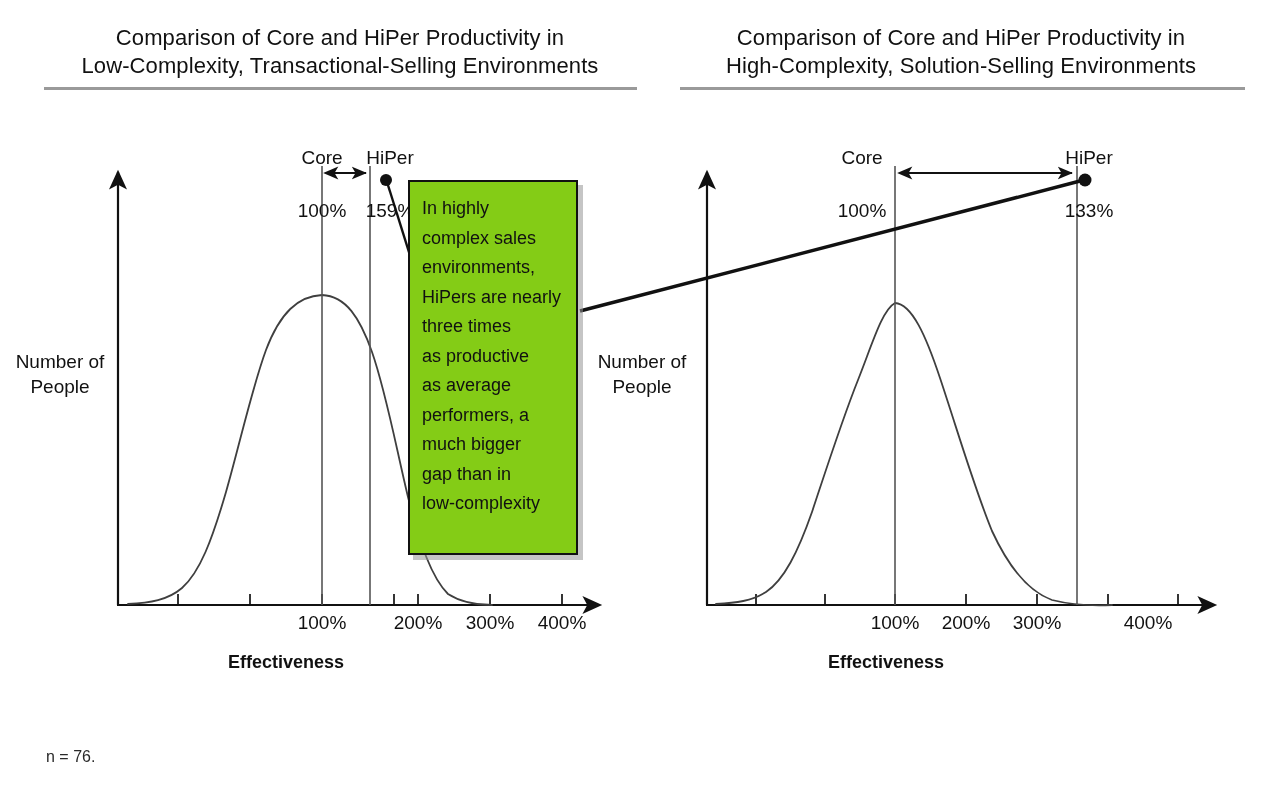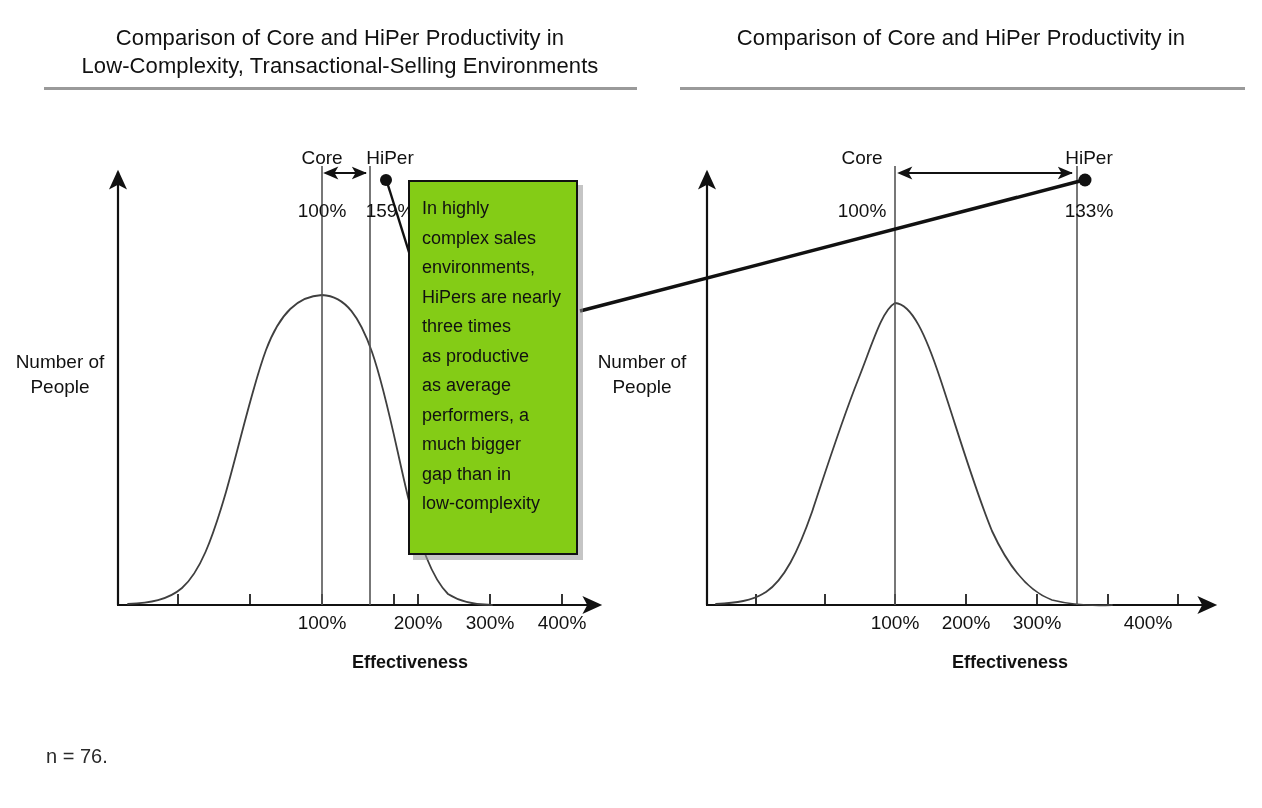--- a/index.html
+++ b/index.html
@@ -47,21 +47,21 @@
     font-size: 19px;
     line-height: 25px;
     color: #111111;
   }
   #ylabel-left  { left: -4px;  top: 349px; width: 128px; }
   #ylabel-right { left: 578px; top: 349px; width: 128px; }
   .ylabel-line { display: block; }
 
   .axis-x-label {
     position: absolute;
-    text-align: right;
+    text-align: left;
     font-size: 18px;
     font-weight: 700;
     color: #111111;
   }
   #xlabel-left  { left: 228px; top: 652px; width: 240px; }
   #xlabel-right { left: 828px; top: 652px; width: 240px; }
 
   .tick-label {
     position: absolute;
     text-align: center;
@@ -93,21 +93,21 @@
     padding: 12px 10px 8px 12px;
     font-size: 18px;
     line-height: 29.5px;
     color: #111111;
     z-index: 5;
   }
   .callout-line { display: block; white-space: nowrap; }
 
   .footnote {
     position: absolute;
-    font-size: 20px;
+    font-size: 16px;
     line-height: 23px;
     color: #2a2a2a;
   }
   #note-n { left: 46px; top: 745px; }
   #note-source { left: 795px; top: 745px; }
   .src-row { display: block; white-space: nowrap; }
   .src-indent { padding-left: 52px; }
 </style>
 </head>
 <body>
@@ -199,20 +199,21 @@
       <circle cx="1085" cy="180" r="6.5" fill="#111111"></circle>
     </g>
   </svg>
 
   <div class="panel-title" id="title-left">
     <span class="title-line">Comparison of Core and HiPer Productivity in</span>
     <span class="title-line">Low-Complexity, Transactional-Selling Environments</span>
   </div>
   <div class="panel-title" id="title-right">
     <span class="title-line">Comparison of Core and HiPer Productivity in</span>
+    <span class="title-line">High-Complexity, Solution-Selling Environments</span>
   </div>
 
   <div class="axis-y-label" id="ylabel-left">
     <span class="ylabel-line">Number of</span>
     <span class="ylabel-line">People</span>
   </div>
   <div class="axis-y-label" id="ylabel-right">
     <span class="ylabel-line">Number of</span>
     <span class="ylabel-line">People</span>
   </div>

